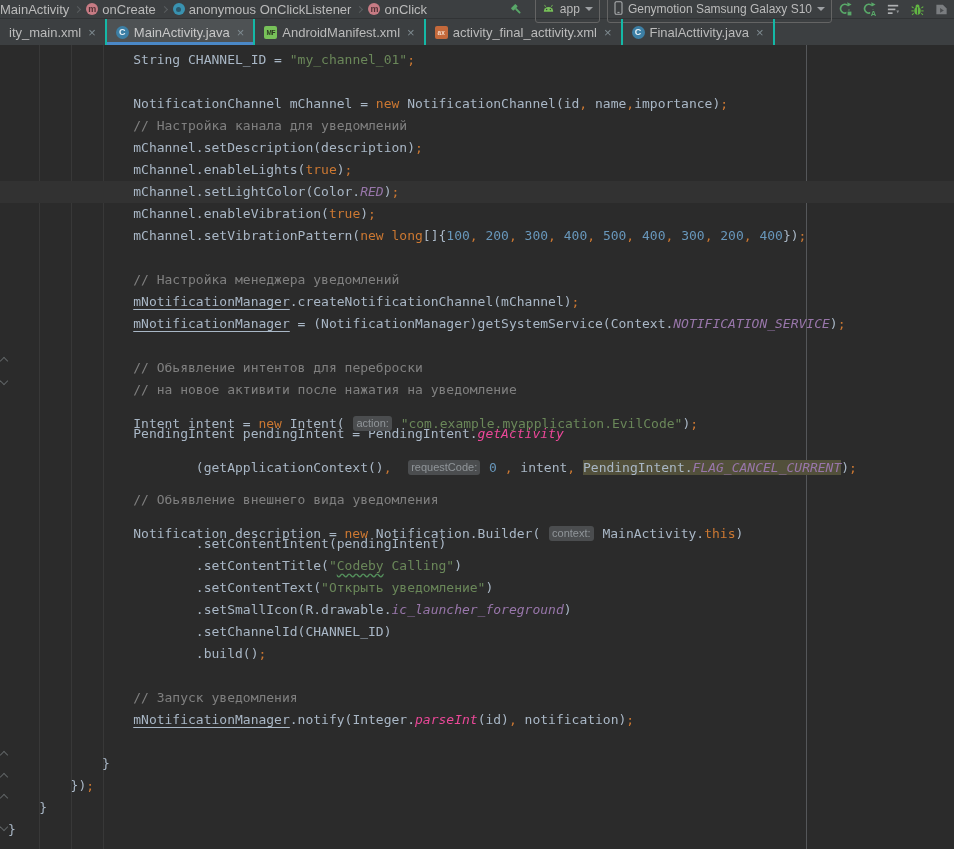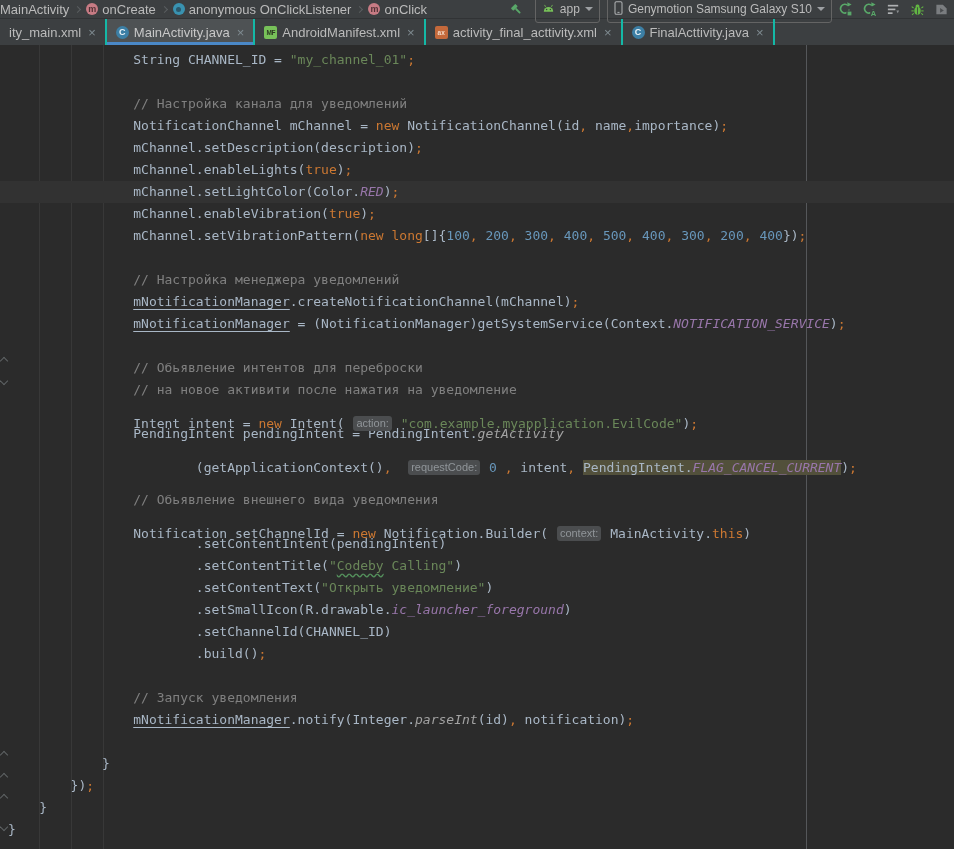--- a/index.html
+++ b/index.html
@@ -84,21 +84,21 @@
   }
   .code-line.caret-line { background:#323232; }
 
   
   .d   { color:#a9b7c6; }
   .k   { color:#cc7832; }
   .s   { color:#6a8759; }
   .n   { color:#6897bb;margin-top:40px; }
   .c   { color:#808080; }
   .cst { color:#9876aa; font-style:italic; }
-  .it  { color:#a3a3a3; font-style:italic; }
+  .it  { color:#ec4899; font-style:italic; }
   .pun { color:#cc7832; }
   .fld { color:#a9b7c6; text-decoration:underline; text-underline-offset:3px; text-decoration-thickness:1px; }
   .hl  { background:#52503b; }
   .sq  { text-decoration-line:underline; text-decoration-style:wavy; text-decoration-color:#54915c; text-underline-offset:3px; }
   .h {
     display:inline-block; background:#4b4d4f; color:#909599;
     border-radius:3px; padding:0 3px; margin:16px 1px;
     font-family:"Liberation Sans", sans-serif; font-size:11px; line-height:15px;
     vertical-align:baseline; transform:translateY(-1px);
   }
@@ -256,40 +256,40 @@
   <div class="fold up" style="top:313px"></div>
   <div class="fold down" style="top:333px"></div>
   <div class="fold up" style="top:707px"></div>
   <div class="fold up" style="top:729px"></div>
   <div class="fold up" style="top:750px"></div>
   <div class="fold down" style="top:779px"></div>
 
   <div class="code">
       <div class="code-line"><span class="d">                String CHANNEL_ID = </span><span class="s">"my_channel_01"</span><span class="pun">;</span></div>
       <div class="code-line"></div>
+      <div class="code-line"><span class="d">                NotificationChannel mChannel = </span><span class="k">new</span><span class="d"> NotificationChannel(id</span><span class="pun">,</span><span class="d"> name</span><span class="pun">,</span><span class="d">importance)</span><span class="pun">;</span></div>
       <div class="code-line"><span class="d">                </span><span class="c">// Настройка канала для уведомлений</span></div>
-      <div class="code-line"><span class="d">                NotificationChannel mChannel = </span><span class="k">new</span><span class="d"> NotificationChannel(id</span><span class="pun">,</span><span class="d"> name</span><span class="pun">,</span><span class="d">importance)</span><span class="pun">;</span></div>
       <div class="code-line"><span class="d">                mChannel.setDescription(description)</span><span class="pun">;</span></div>
       <div class="code-line"><span class="d">                mChannel.enableLights(</span><span class="k">true</span><span class="d">)</span><span class="pun">;</span></div>
       <div class="code-line caret-line"><span class="d">                mChannel.setLightColor(Color.</span><span class="cst">RED</span><span class="d">)</span><span class="pun">;</span></div>
       <div class="code-line"><span class="d">                mChannel.enableVibration(</span><span class="k">true</span><span class="d">)</span><span class="pun">;</span></div>
       <div class="code-line"><span class="d">                mChannel.setVibrationPattern(</span><span class="k">new</span><span class="d"> </span><span class="k">long</span><span class="d">[]{</span><span class="n">100</span><span class="pun">, </span><span class="n">200</span><span class="pun">, </span><span class="n">300</span><span class="pun">, </span><span class="n">400</span><span class="pun">, </span><span class="n">500</span><span class="pun">, </span><span class="n">400</span><span class="pun">, </span><span class="n">300</span><span class="pun">, </span><span class="n">200</span><span class="pun">, </span><span class="n">400</span><span class="d">})</span><span class="pun">;</span></div>
       <div class="code-line"></div>
       <div class="code-line"><span class="d">                </span><span class="c">// Настройка менеджера уведомлений</span></div>
       <div class="code-line"><span class="d">                </span><span class="fld">mNotificationManager</span><span class="d">.createNotificationChannel(mChannel)</span><span class="pun">;</span></div>
       <div class="code-line"><span class="d">                </span><span class="fld">mNotificationManager</span><span class="d"> = (NotificationManager)getSystemService(Context.</span><span class="cst">NOTIFICATION_SERVICE</span><span class="d">)</span><span class="pun">;</span></div>
       <div class="code-line"></div>
       <div class="code-line"><span class="d">                </span><span class="c">// Обьявление интентов для переброски</span></div>
       <div class="code-line"><span class="d">                </span><span class="c">// на новое активити после нажатия на уведомление</span></div>
       <div class="code-line"><span class="d">                Intent intent = </span><span class="k">new</span><span class="d"> Intent( </span><span class="h">action:</span><span class="d"> </span><span class="s">"com.example.myapplication.EvilCode"</span><span class="d">)</span><span class="pun">;</span></div>
       <div class="code-line"><span class="d">                PendingIntent pendingIntent = PendingIntent.</span><span class="it">getActivity</span></div>
       <div class="code-line"><span class="d">                        (getApplicationContext()</span><span class="pun">,</span><span class="d">  </span><span class="h">requestCode:</span><span class="d"> </span><span class="n">0</span><span class="d"> </span><span class="pun">,</span><span class="d"> intent</span><span class="pun">,</span><span class="d"> </span><span class="d hl">PendingIntent.</span><span class="cst hl">FLAG_CANCEL_CURRENT</span><span class="d">)</span><span class="pun">;</span></div>
       <div class="code-line"></div>
       <div class="code-line"><span class="d">                </span><span class="c">// Обьявление внешнего вида уведомления</span></div>
-      <div class="code-line"><span class="d">                Notification setChannelId = </span><span class="k">new</span><span class="d"> Notification.Builder( </span><span class="h">context:</span><span class="d"> MainActivity.</span><span class="k">this</span><span class="d">)</span></div>
+      <div class="code-line"><span class="d">                Notification description = </span><span class="k">new</span><span class="d"> Notification.Builder( </span><span class="h">context:</span><span class="d"> MainActivity.</span><span class="k">this</span><span class="d">)</span></div>
       <div class="code-line"><span class="d">                        .setContentIntent(pendingIntent)</span></div>
       <div class="code-line"><span class="d">                        .setContentTitle(</span><span class="s">"</span><span class="s sq">Codeby</span><span class="s"> Calling"</span><span class="d">)</span></div>
       <div class="code-line"><span class="d">                        .setContentText(</span><span class="s">"Открыть уведомление"</span><span class="d">)</span></div>
       <div class="code-line"><span class="d">                        .setSmallIcon(R.drawable.</span><span class="cst">ic_launcher_foreground</span><span class="d">)</span></div>
       <div class="code-line"><span class="d">                        .setChannelId(CHANNEL_ID)</span></div>
       <div class="code-line"><span class="d">                        .build()</span><span class="pun">;</span></div>
       <div class="code-line"></div>
       <div class="code-line"><span class="d">                </span><span class="c">// Запуск уведомления</span></div>
       <div class="code-line"><span class="d">                </span><span class="fld">mNotificationManager</span><span class="d">.notify(Integer.</span><span class="it">parseInt</span><span class="d">(id)</span><span class="pun">,</span><span class="d"> notification)</span><span class="pun">;</span></div>
       <div class="code-line"></div>

